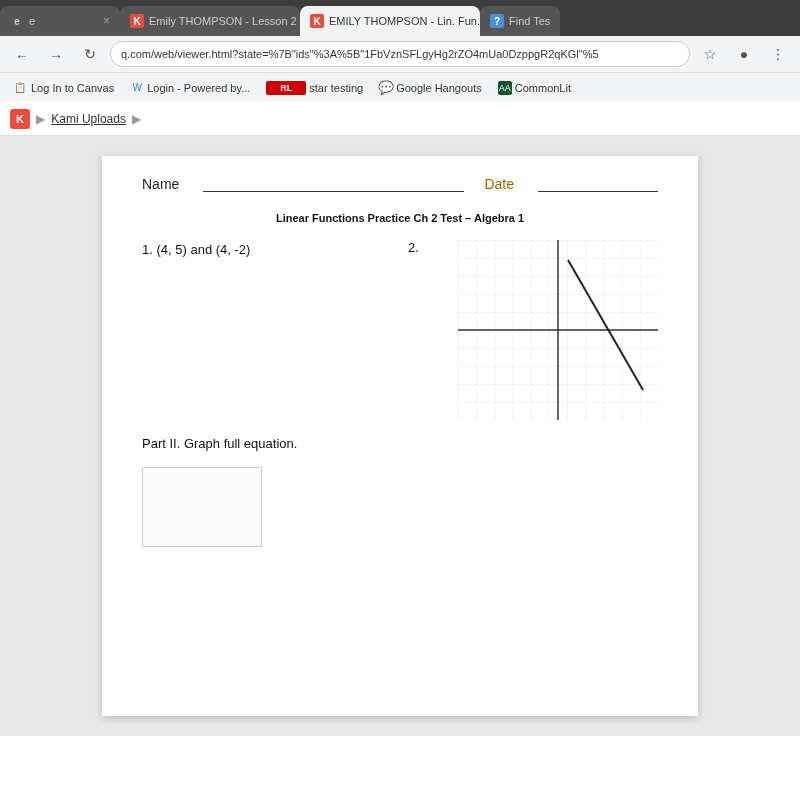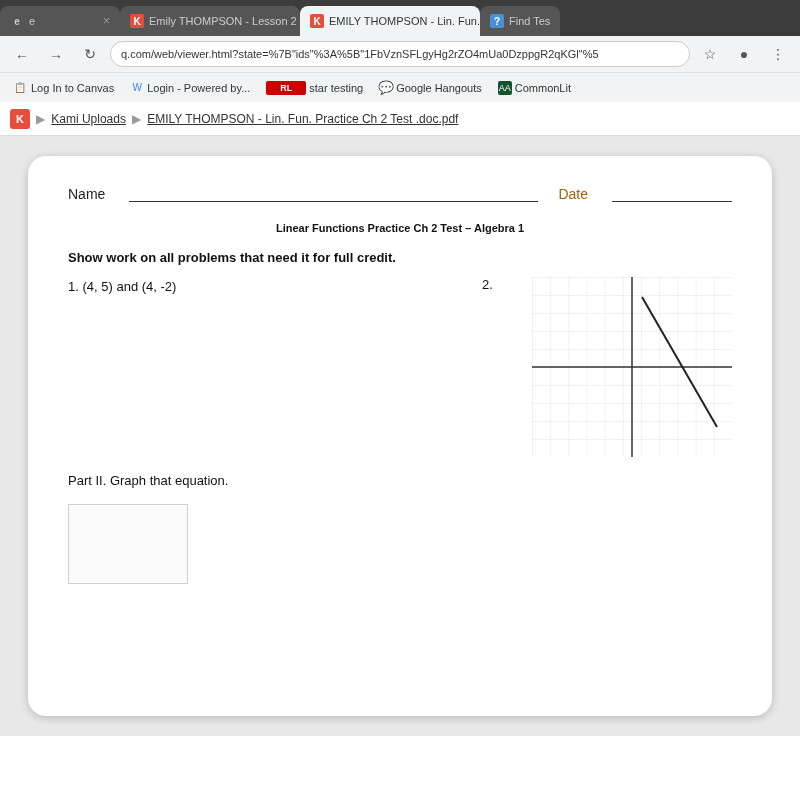--- a/index.html
+++ b/index.html
@@ -155,25 +155,24 @@
     
     .content-area {
       background: #e8e8e8;
       padding: 20px;
       min-height: 600px;
       display: flex;
       justify-content: center;
     }
     .document-page {
       background: white;
-      width: 744px;
+      width: 596px;
       min-height: 560px;
-      padding: 30px 40px;
+      padding: 20px 40px;
       box-shadow: 0 2px 8px rgba(0,0,0,0.2);
-      border-radius: 18px;
     }
 
     .name-date-row {
       display: flex;
       align-items: flex-end;
       margin-bottom: 20px;
       gap: 20px;
     }
     .name-label { font-size: 14px; color: #222; }
     .name-line { flex: 1; border-bottom: 1px solid #333; margin-left: 4px; }
@@ -311,36 +310,34 @@
   </div>
 </div>
 
 <div class="filepath-bar">
   <div class="filepath-icon">
     <span>K</span>
   </div>
   <span class="filepath-sep">▶</span>
   <span class="filepath-text">Kami Uploads</span>
   <span class="filepath-sep">▶</span>
-  <span class="filepath-text" style="font-weight:500;">EMILY THOMPSON - Lin. Fun. Practice Ch 2 Test  .doc.pdf</span>
 </div>
 
 <div class="content-area">
   <div class="document-page">
 
     <div class="name-date-row">
       <span class="name-label">Name</span>
       <div class="name-line"></div>
       <span class="date-label">Date</span>
       <div class="date-line"></div>
     </div>
 
     <div class="doc-title">Linear Functions Practice Ch 2 Test – Algebra 1</div>
 
-    <div class="doc-instruction">Show work on all problems that need it for full credit.</div>
 
 
     <div class="problem-row">
       <div class="problem-left">
         <span class="problem-text">
           <span>1.</span>
           <span>(4, 5) and (4, -2)</span>
         </span>
       </div>
       <div class="problem-number-2">2.</div>
@@ -358,20 +355,20 @@
 
           <line x1="100" y1="0" x2="100" y2="180" stroke="#333" stroke-width="1.5"></line>
 
           <line x1="0" y1="90" x2="200" y2="90" stroke="#333" stroke-width="1.5"></line>
 
           <line x1="110" y1="20" x2="185" y2="150" stroke="#222" stroke-width="2"></line>
         </svg>
       </div>
     </div>
 
-    <div class="part2-heading">Part II.  Graph that equation.</div>
+    <div class="part2-heading">Part II.  Graph full equation.</div>
 
     <div class="bottom-section">
       <div class="small-graph"></div>
     </div>
 
   </div>
 </div>
 
 </body></html>

